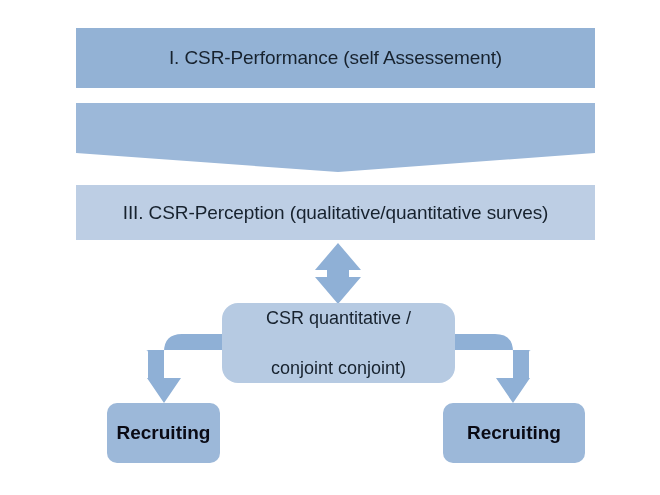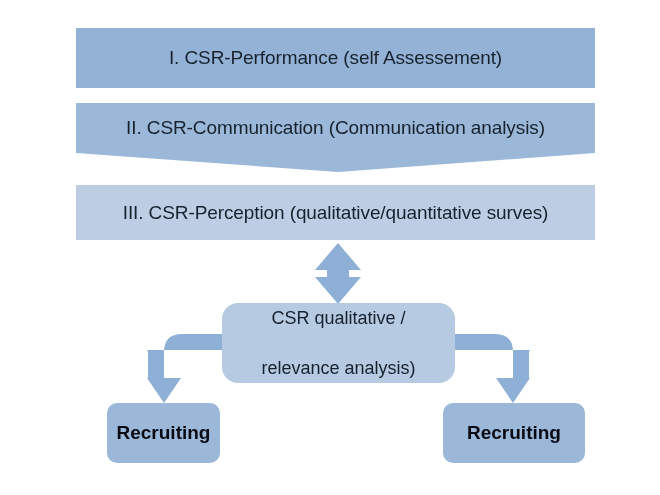--- a/index.html
+++ b/index.html
@@ -116,29 +116,28 @@
              Q 529 350 531 350
              L 455 350
              Z" fill="#8fb0d6"></path>
 
     <rect x="107" y="403" width="113" height="60" rx="10" ry="10" fill="#9cb8d9"></rect>
     <rect x="443" y="403" width="142" height="60" rx="10" ry="10" fill="#9cb8d9"></rect>
   </svg>
 
   <div class="band-label" id="band-1-label">I. CSR-Performance (self Assessement)</div>
 
-  <div class="band-label" id="band-2-label">II. CSR-Communication (Communication analysis)</div>
 
   <div class="band-label" id="band-3-label">III. CSR-Perception (qualitative/quantitative surves)</div>
 
   <div id="center-box-label">
     <span>
-      <span>CSR qualitative /</span><br>
+      <span>CSR quantitative /</span><br>
       <br>
-      <span>relevance analysis)</span>
+      <span>conjoint conjoint)</span>
     </span>
   </div>
 
   <div class="leaf-label" id="recruiting-label">Recruiting</div>
 
   <div class="leaf-label" id="commitment-label">Recruiting</div>
 
 </div>
 
 </body></html>

